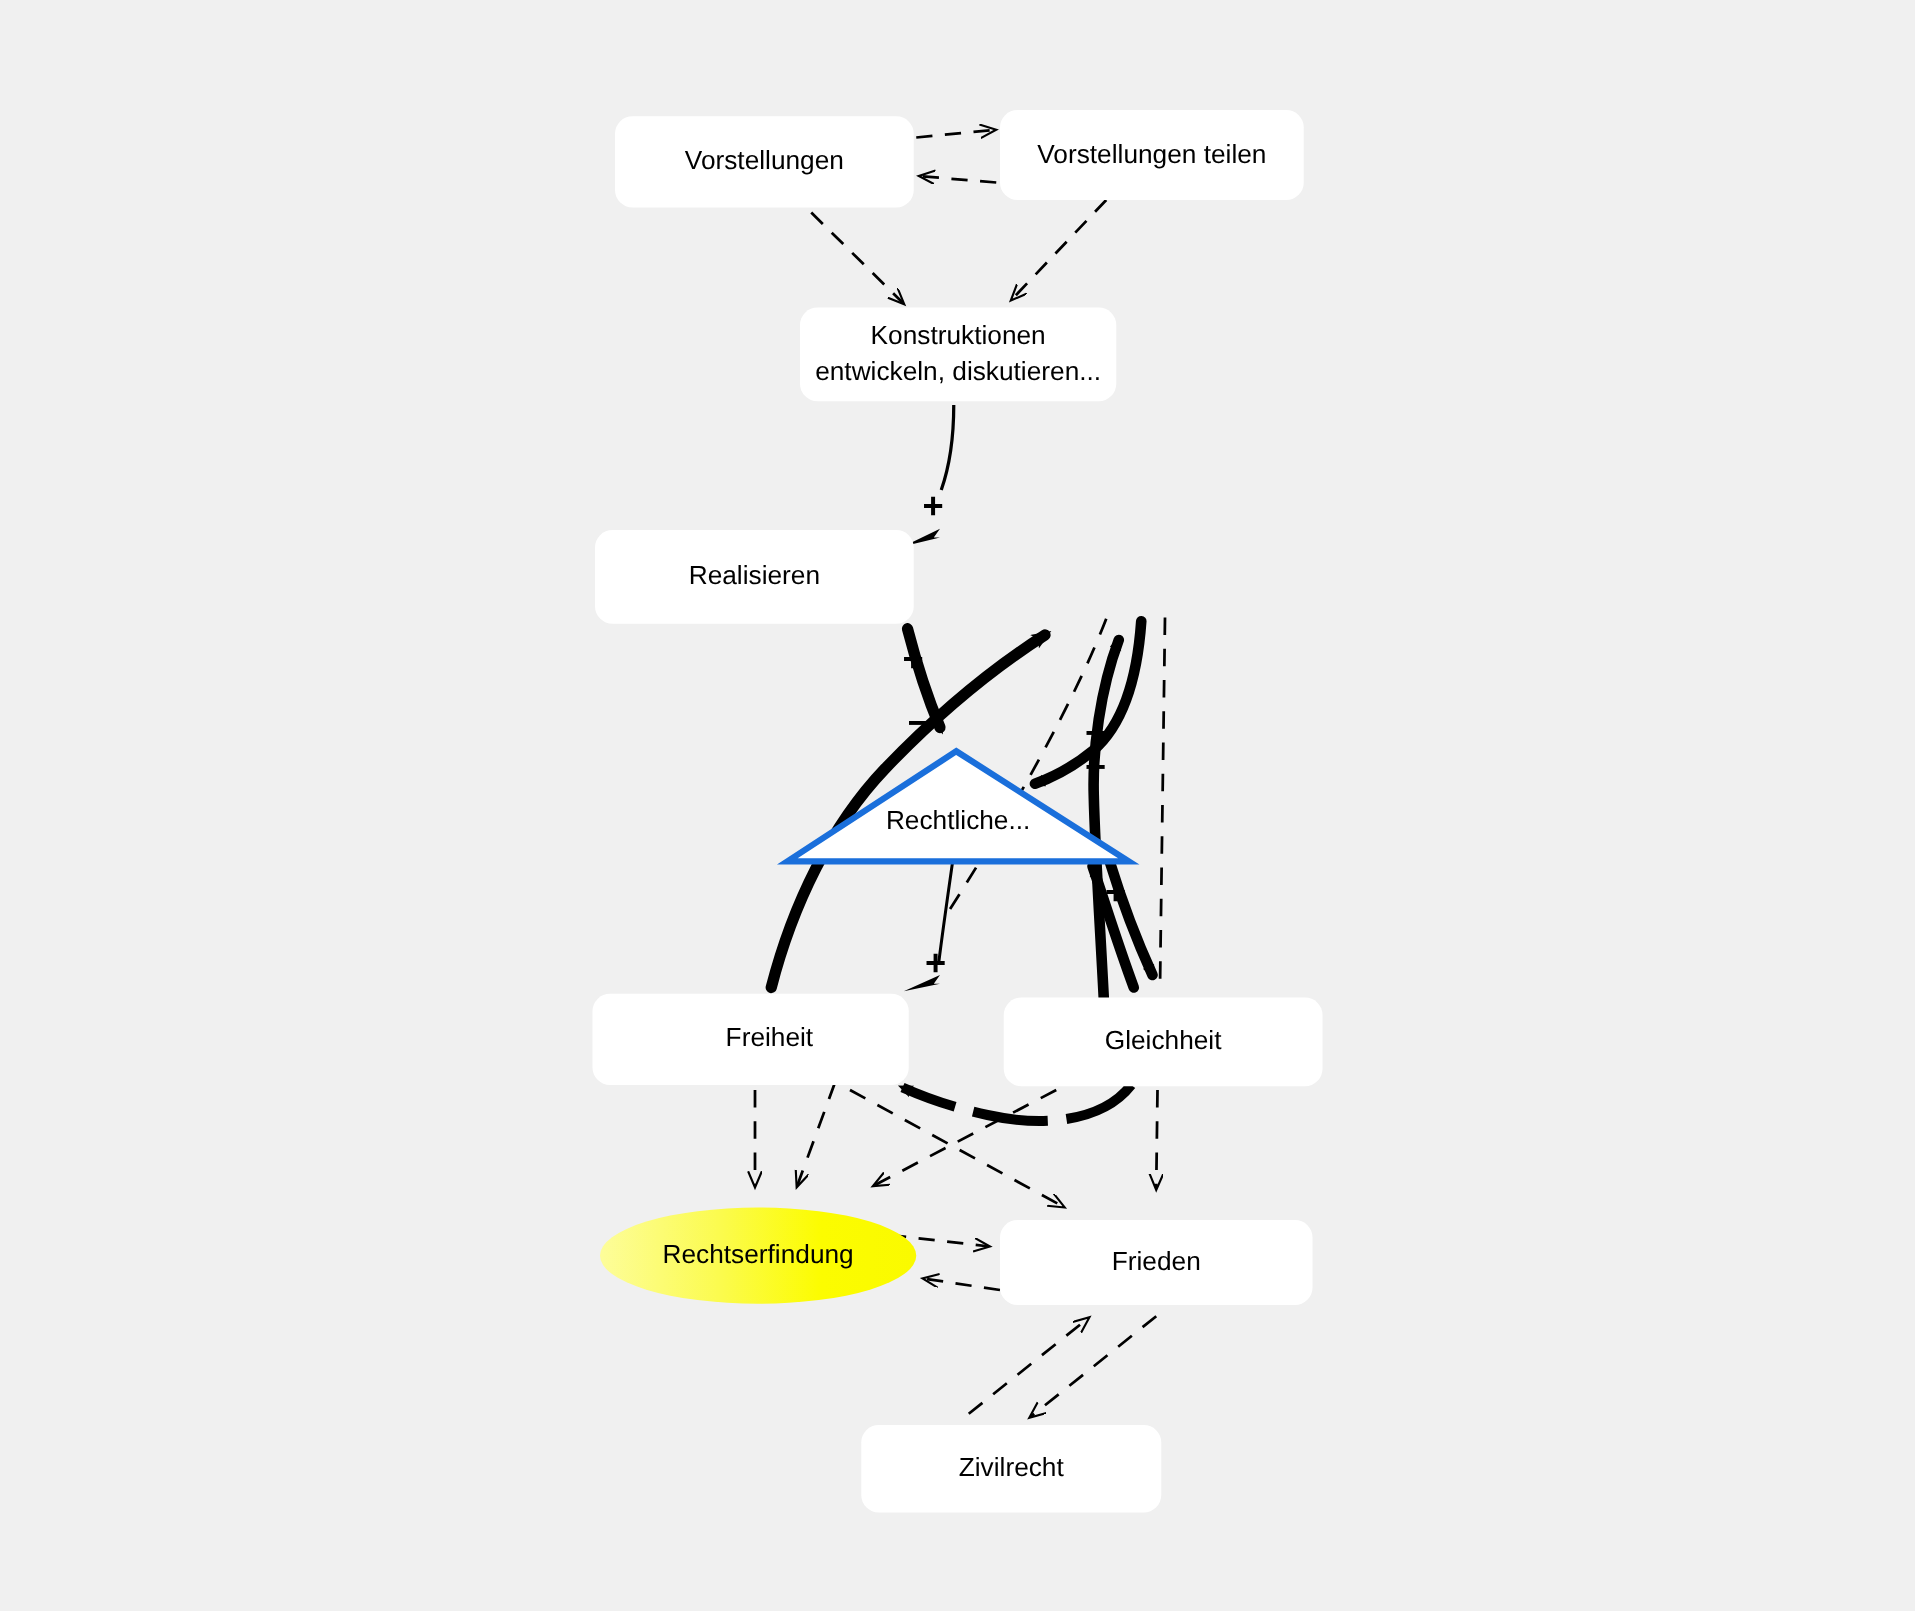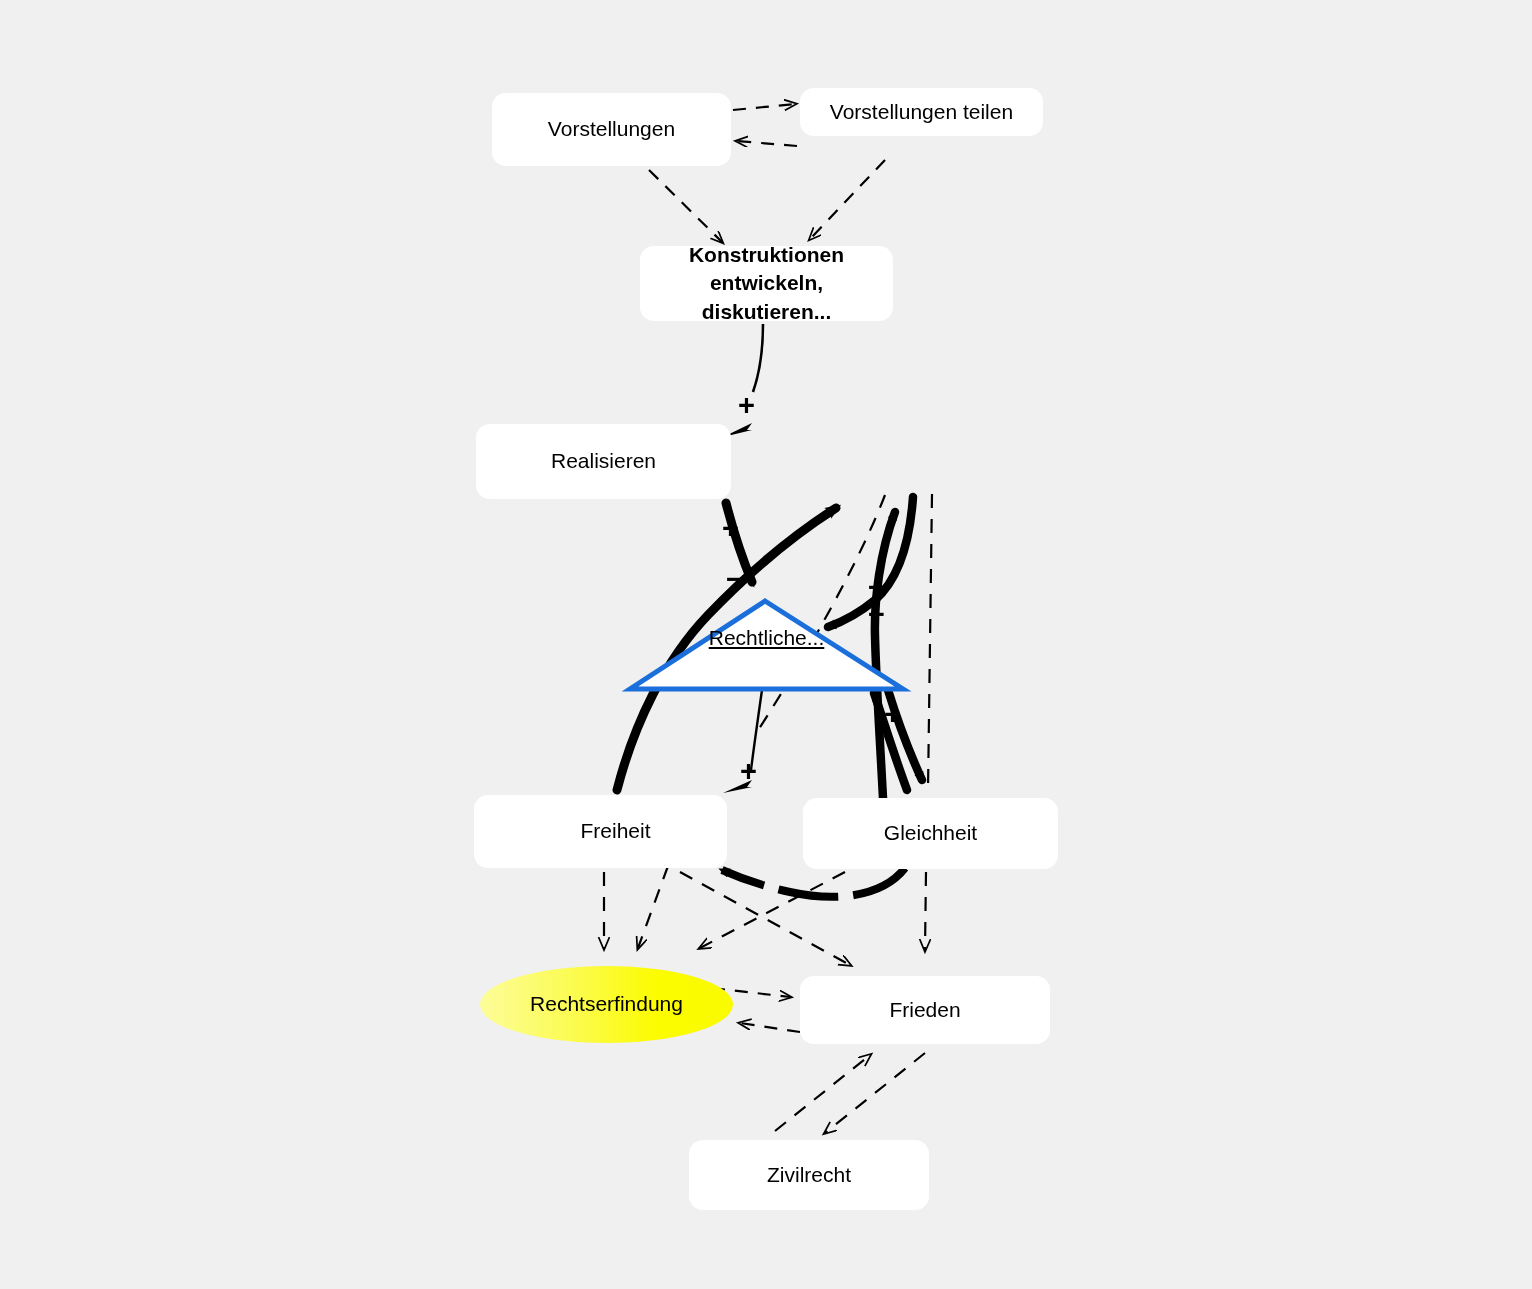--- a/index.html
+++ b/index.html
@@ -41,23 +41,22 @@
   }
   .node-label { white-space: pre-line; }
   .node.ellipse {
     border-radius: 50%;
     background: linear-gradient(to right, #fdfd9a 0%, #fbfb4e 38%, #fcfc00 70%, #fafa00 100%);
   }
   .node.triangle-node {
     background: transparent;
     border-radius: 0;
     z-index: 4;
-    align-items: center;
+    align-items: flex-end;
     padding-bottom: 18px;
-    text-decoration: underline;
   }
   .edge-sign {
     position: absolute;
     font-size: 29px;
     font-weight: 700;
     color: #000000;
     font-family: "Liberation Sans", sans-serif;
     line-height: 1;
     z-index: 5;
     user-select: none;
@@ -126,25 +125,25 @@
     <path d="M775,1131 L870,1055" fill="none" stroke="#000" stroke-width="2.2" stroke-dasharray="14 11" marker-end="url(#ah-thin)"></path>
     <path d="M925,1053 L825,1133" fill="none" stroke="#000" stroke-width="2.2" stroke-dasharray="14 11" marker-end="url(#ah-thin)"></path>
 
     <polygon points="765,601 903,689 630,689" fill="#ffffff" stroke="#1a6fdb" stroke-width="5" stroke-linejoin="miter"></polygon>
   </svg>
 
   <div class="node" style="left:492px; top:93px; width:239px; height:73px;">
     <span class="node-label">Vorstellungen</span>
   </div>
 
-  <div class="node" style="left:800px; top:88px; width:243px; height:48px;">
+  <div class="node" style="left:800px; top:88px; width:243px; height:72px;">
     <span class="node-label">Vorstellungen teilen</span>
   </div>
 
-  <div class="node" style="left:640px; top:246px; width:253px; height:75px;font-weight:bold;">
+  <div class="node" style="left:640px; top:246px; width:253px; height:75px;">
     <span class="node-label">Konstruktionen
 entwickeln, diskutieren...</span>
   </div>
 
   <div class="node" style="left:476px; top:424px; width:255px; height:75px;justify-content:center;">
     <span class="node-label">Realisieren</span>
   </div>
 
 
   <div class="node triangle-node" style="left:630px; top:601px; width:273px; height:88px;">

